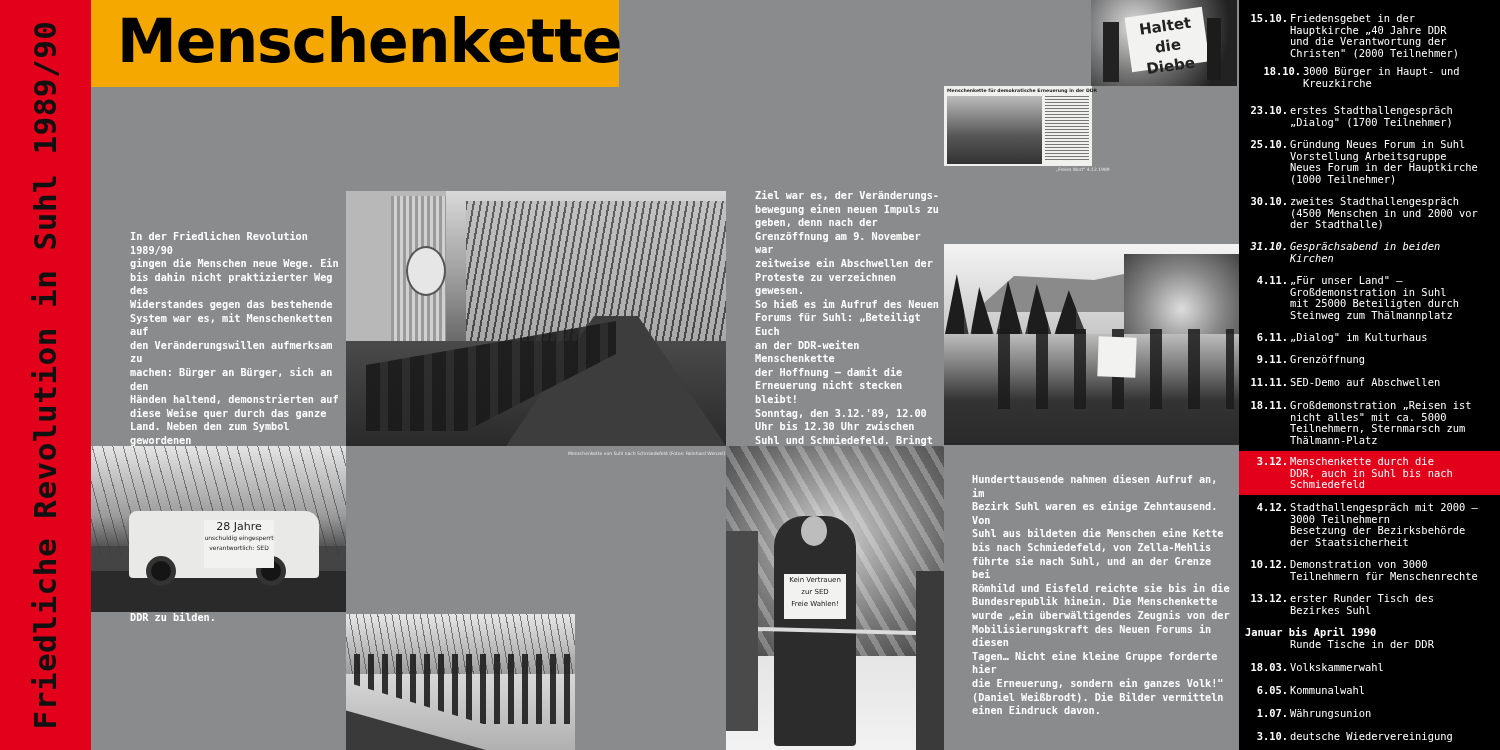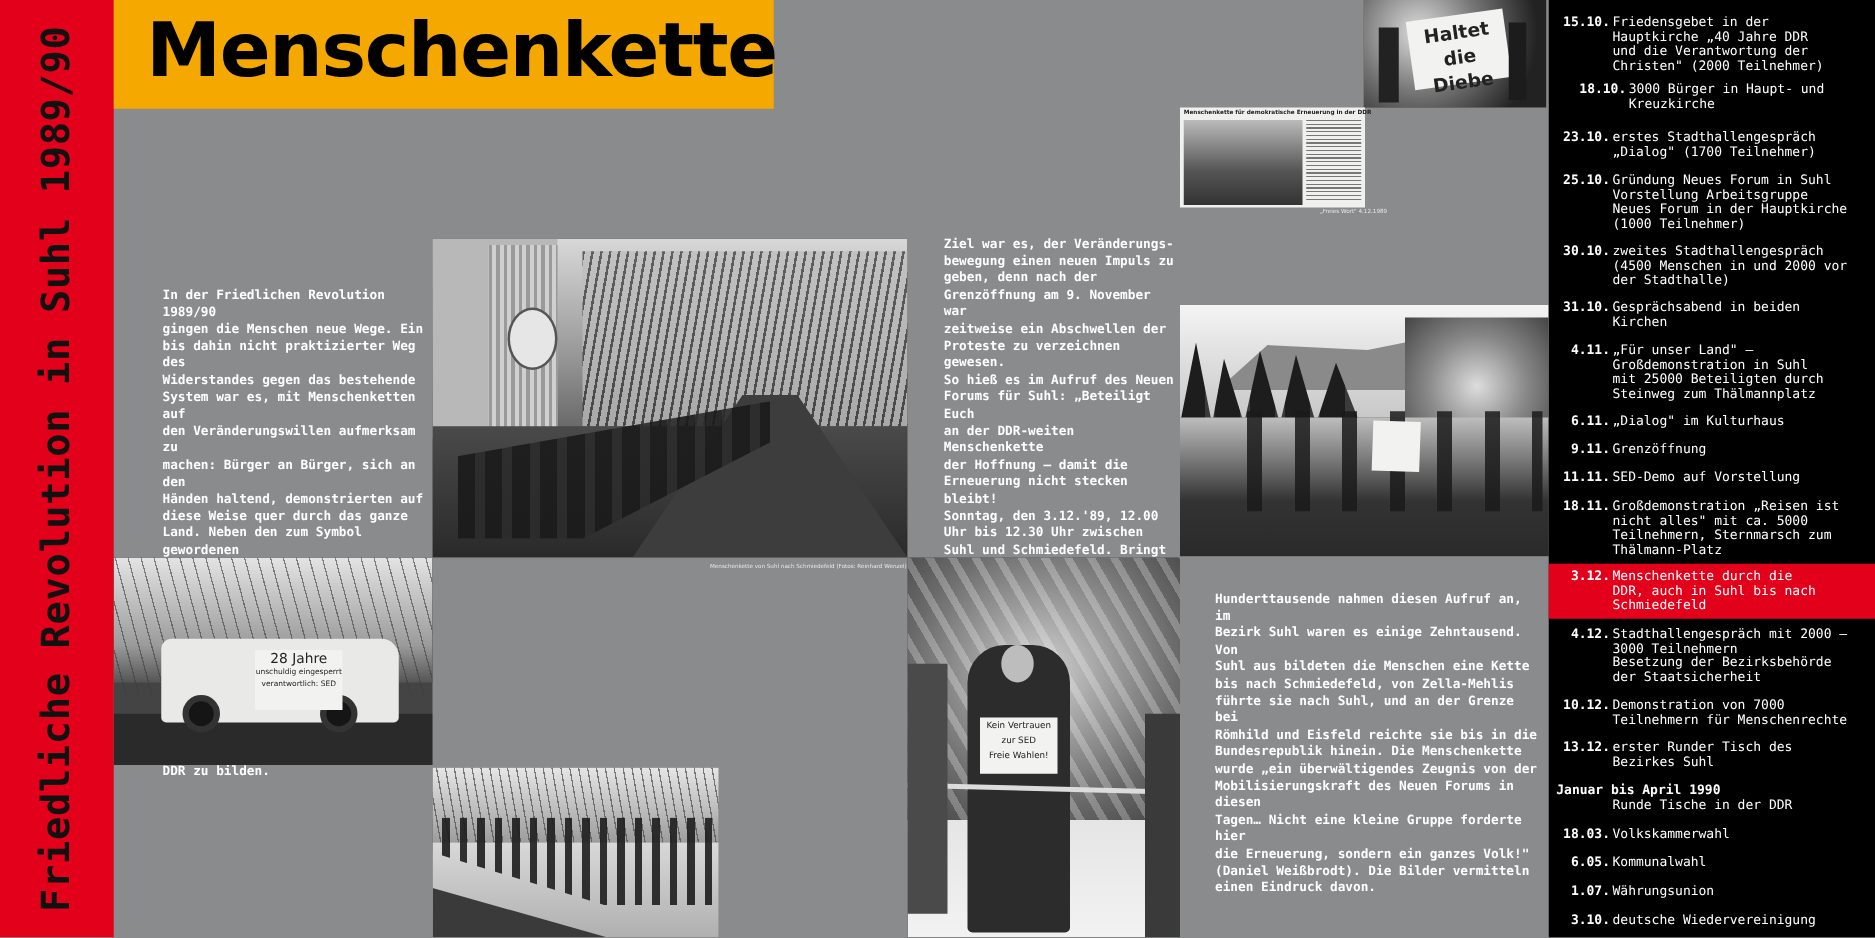--- a/index.html
+++ b/index.html
@@ -205,21 +205,21 @@
 Vorstellung Arbeitsgruppe
 Neues Forum in der Hauptkirche
 (1000 Teilnehmer)</span>
   </div>
   <div class="tl-entry" style="top:196px;height:38px;">
     <span class="tl-date">30.10.</span>
     <span class="tl-text">zweites Stadthallengespräch
 (4500 Menschen in und 2000 vor
 der Stadthalle)</span>
   </div>
-  <div class="tl-entry" style="top:241px;height:26px;">
+  <div class="tl-entry" style="top:241px;height:26px;font-style:italic;">
     <span class="tl-date">31.10.</span>
     <span class="tl-text">Gesprächsabend in beiden
 Kirchen</span>
   </div>
   <div class="tl-entry" style="top:275px;height:50px;">
     <span class="tl-date">4.11.</span>
     <span class="tl-text">„Für unser Land" –
 Großdemonstration in Suhl
 mit 25000 Beteiligten durch
 Steinweg zum Thälmannplatz</span>
@@ -227,21 +227,21 @@
   <div class="tl-entry" style="top:332px;height:14px;">
     <span class="tl-date">6.11.</span>
     <span class="tl-text">„Dialog" im Kulturhaus</span>
   </div>
   <div class="tl-entry" style="top:354px;height:14px;">
     <span class="tl-date">9.11.</span>
     <span class="tl-text">Grenzöffnung</span>
   </div>
   <div class="tl-entry" style="top:377px;height:14px;">
     <span class="tl-date">11.11.</span>
-    <span class="tl-text">SED-Demo auf Vorstellung</span>
+    <span class="tl-text">SED-Demo auf Abschwellen</span>
   </div>
   <div class="tl-entry" style="top:400px;height:50px;">
     <span class="tl-date">18.11.</span>
     <span class="tl-text">Großdemonstration „Reisen ist
 nicht alles" mit ca. 5000
 Teilnehmern, Sternmarsch zum
 Thälmann-Platz</span>
   </div>
   <div class="tl-entry highlight" style="top:451px;height:44px;padding-top:5px;">
     <span class="tl-date" style="top:5px;">3.12.</span>
@@ -251,21 +251,21 @@
   </div>
   <div class="tl-entry" style="top:502px;height:50px;">
     <span class="tl-date">4.12.</span>
     <span class="tl-text">Stadthallengespräch mit 2000 –
 3000 Teilnehmern
 Besetzung der Bezirksbehörde
 der Staatsicherheit</span>
   </div>
   <div class="tl-entry" style="top:559px;height:26px;">
     <span class="tl-date">10.12.</span>
-    <span class="tl-text">Demonstration von 7000
+    <span class="tl-text">Demonstration von 3000
 Teilnehmern für Menschenrechte</span>
   </div>
   <div class="tl-entry" style="top:593px;height:26px;">
     <span class="tl-date">13.12.</span>
     <span class="tl-text">erster Runder Tisch des
 Bezirkes Suhl</span>
   </div>
   <div class="tl-entry" style="top:627px;height:26px;">
     <span class="tl-date wide">Januar bis April 1990</span>
     <span class="tl-text">

